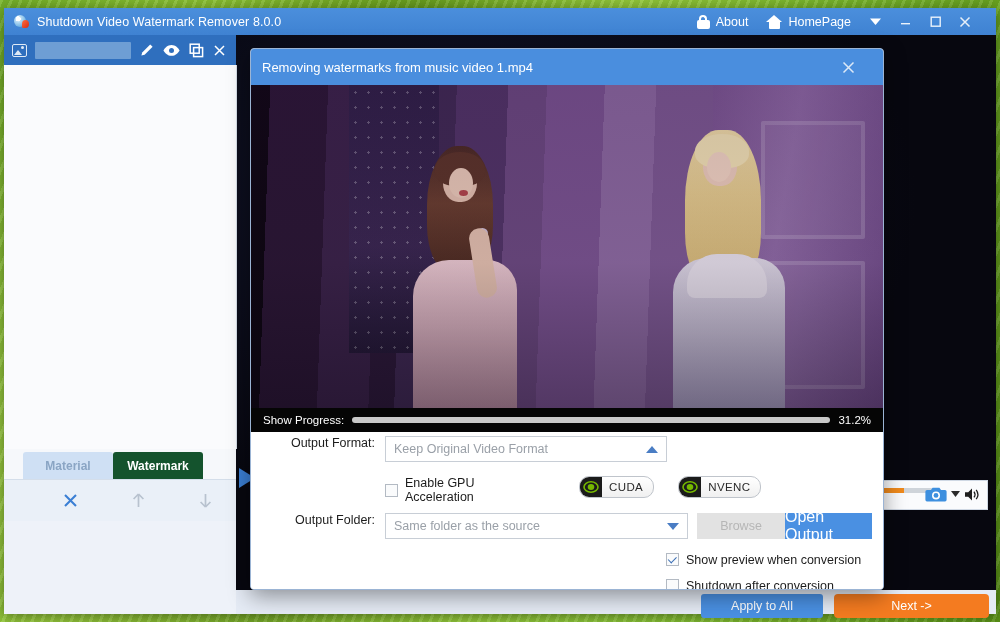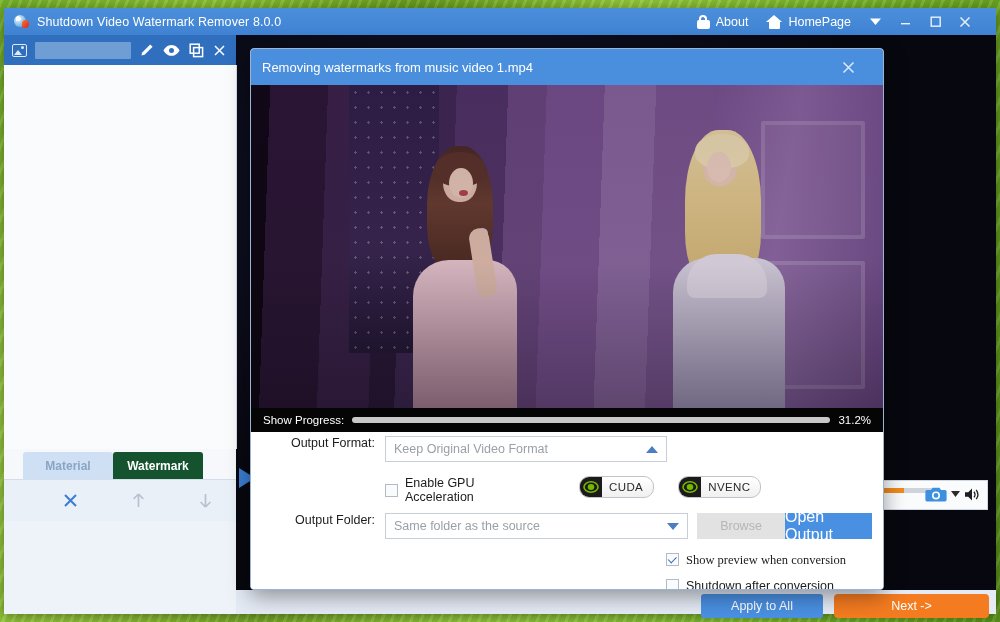--- a/index.html
+++ b/index.html
@@ -463,21 +463,21 @@
       <div class="row" style="left:0;top:81px;width:632px;">
         <span class="lbl" style="width:124px;">Output Folder:</span>
         <span class="combo" style="width:303px;margin-left:10px;">
           <span>Same folder as the source</span>
           <span class="caret-dn"></span>
         </span>
         <span class="btn-gray" style="width:88px;margin-left:9px;border-radius:0;">Browse</span>
         <span class="btn-blue" style="width:87px;">Open Output</span>
       </div>
 
-      <div class="row" style="left:415px;top:121px;font-family:Liberation Serif, serif;">
+      <div class="row" style="left:415px;top:121px;">
         <span class="cb checked"></span>
         <span class="cb-text">Show preview when conversion</span>
       </div>
       <div class="row" style="left:415px;top:147px;">
         <span class="cb"></span>
         <span class="cb-text">Shutdown after conversion</span>
       </div>
 
     </div>
   </div>

